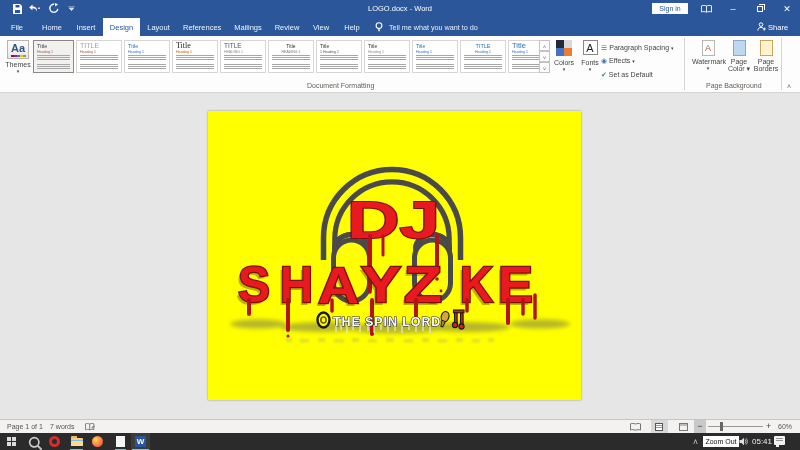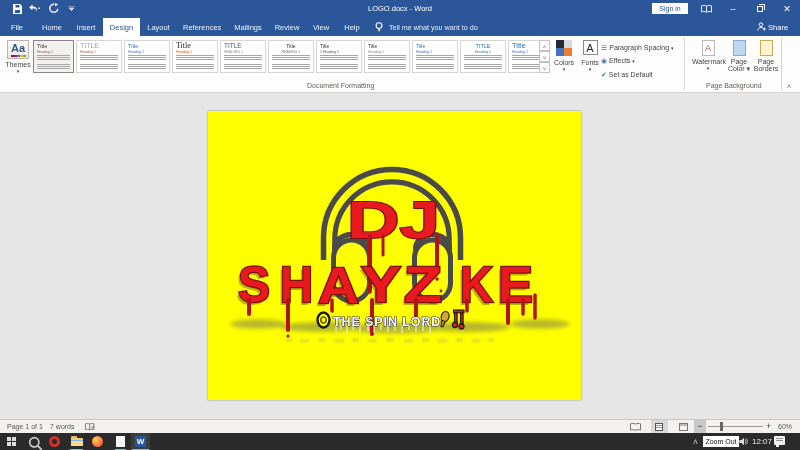--- a/index.html
+++ b/index.html
@@ -408,20 +408,20 @@
     <div class="tbicon" style="left:135px; top:3px; width:11px; height:11px; background:#2b579a; color:#fff; font-size:8px; font-weight:bold; text-align:center; line-height:11px;">W</div>
     <div class="abs" style="left:70px; top:15.5px; width:13px; height:1.5px; background:#76c7c0;"></div>
     <div class="abs" style="left:115px; top:15.5px; width:11px; height:1.5px; background:#76c7c0;"></div>
     <div class="abs" style="left:132px; top:15.5px; width:17px; height:1.5px; background:#5bd0f0;"></div>
     <div class="abs" style="left:693px; top:4px; color:#ccc; font-size:8.5px;">˄</div>
     <div class="abs" style="left:703px; top:3px; width:36px; height:11px; background:#fff; color:#111; font-size:7px; text-align:center; line-height:11px;">Zoom Out</div>
     <svg class="abs" style="left:739px; top:4px;" width="9" height="9" viewBox="0 0 9 9">
         <path d="M0.5,3 H2.5 L5,0.8 V8.2 L2.5,6 H0.5 Z" fill="#ddd"></path>
         <path d="M6,2.5 A3,3 0 0 1 6,6.5 M7,1.3 A4.5,4.5 0 0 1 7,7.7" fill="none" stroke="#ddd" stroke-width="0.8"></path>
       </svg>
-    <div class="abs" style="left:752px; top:4px; color:#eee; font-size:8px;">12:07</div>
+    <div class="abs" style="left:752px; top:4px; color:#eee; font-size:8px;">05:41</div>
     <div class="abs" style="left:774px; top:3px; width:11px; height:9px; background:#f2f2f2; border-radius:1px;"></div>
       <div class="abs" style="left:776px; top:5px; width:7px; height:1px; background:#999;"></div>
       <div class="abs" style="left:776px; top:7px; width:7px; height:1px; background:#999;"></div>
       <div class="abs" style="left:776px; top:12px; width:3px; height:2px; background:#f2f2f2;"></div>
   </div>
 
 </div>
 
 </body></html>

